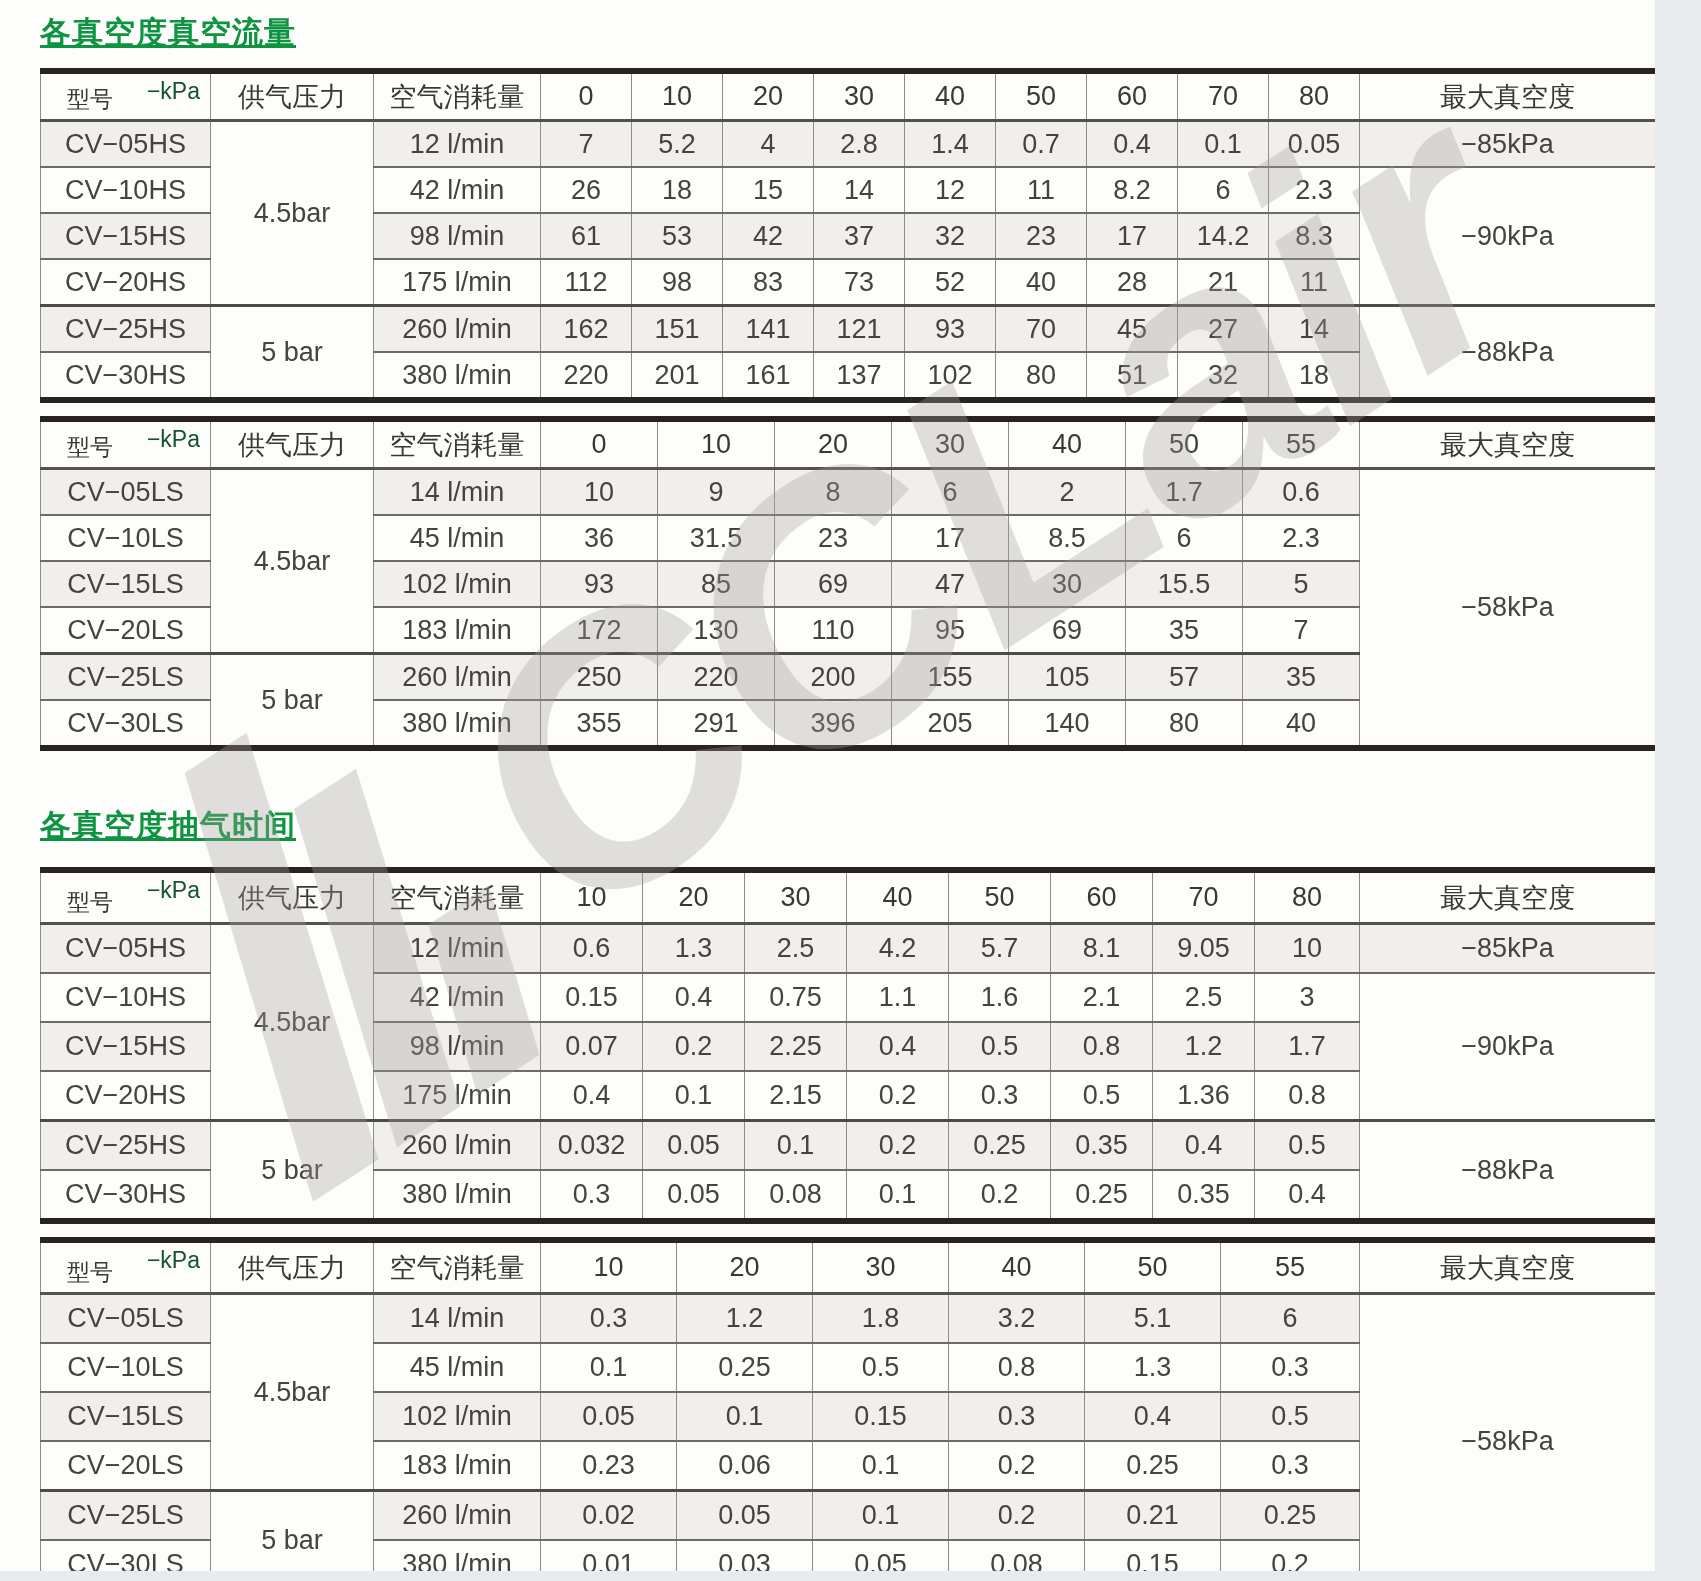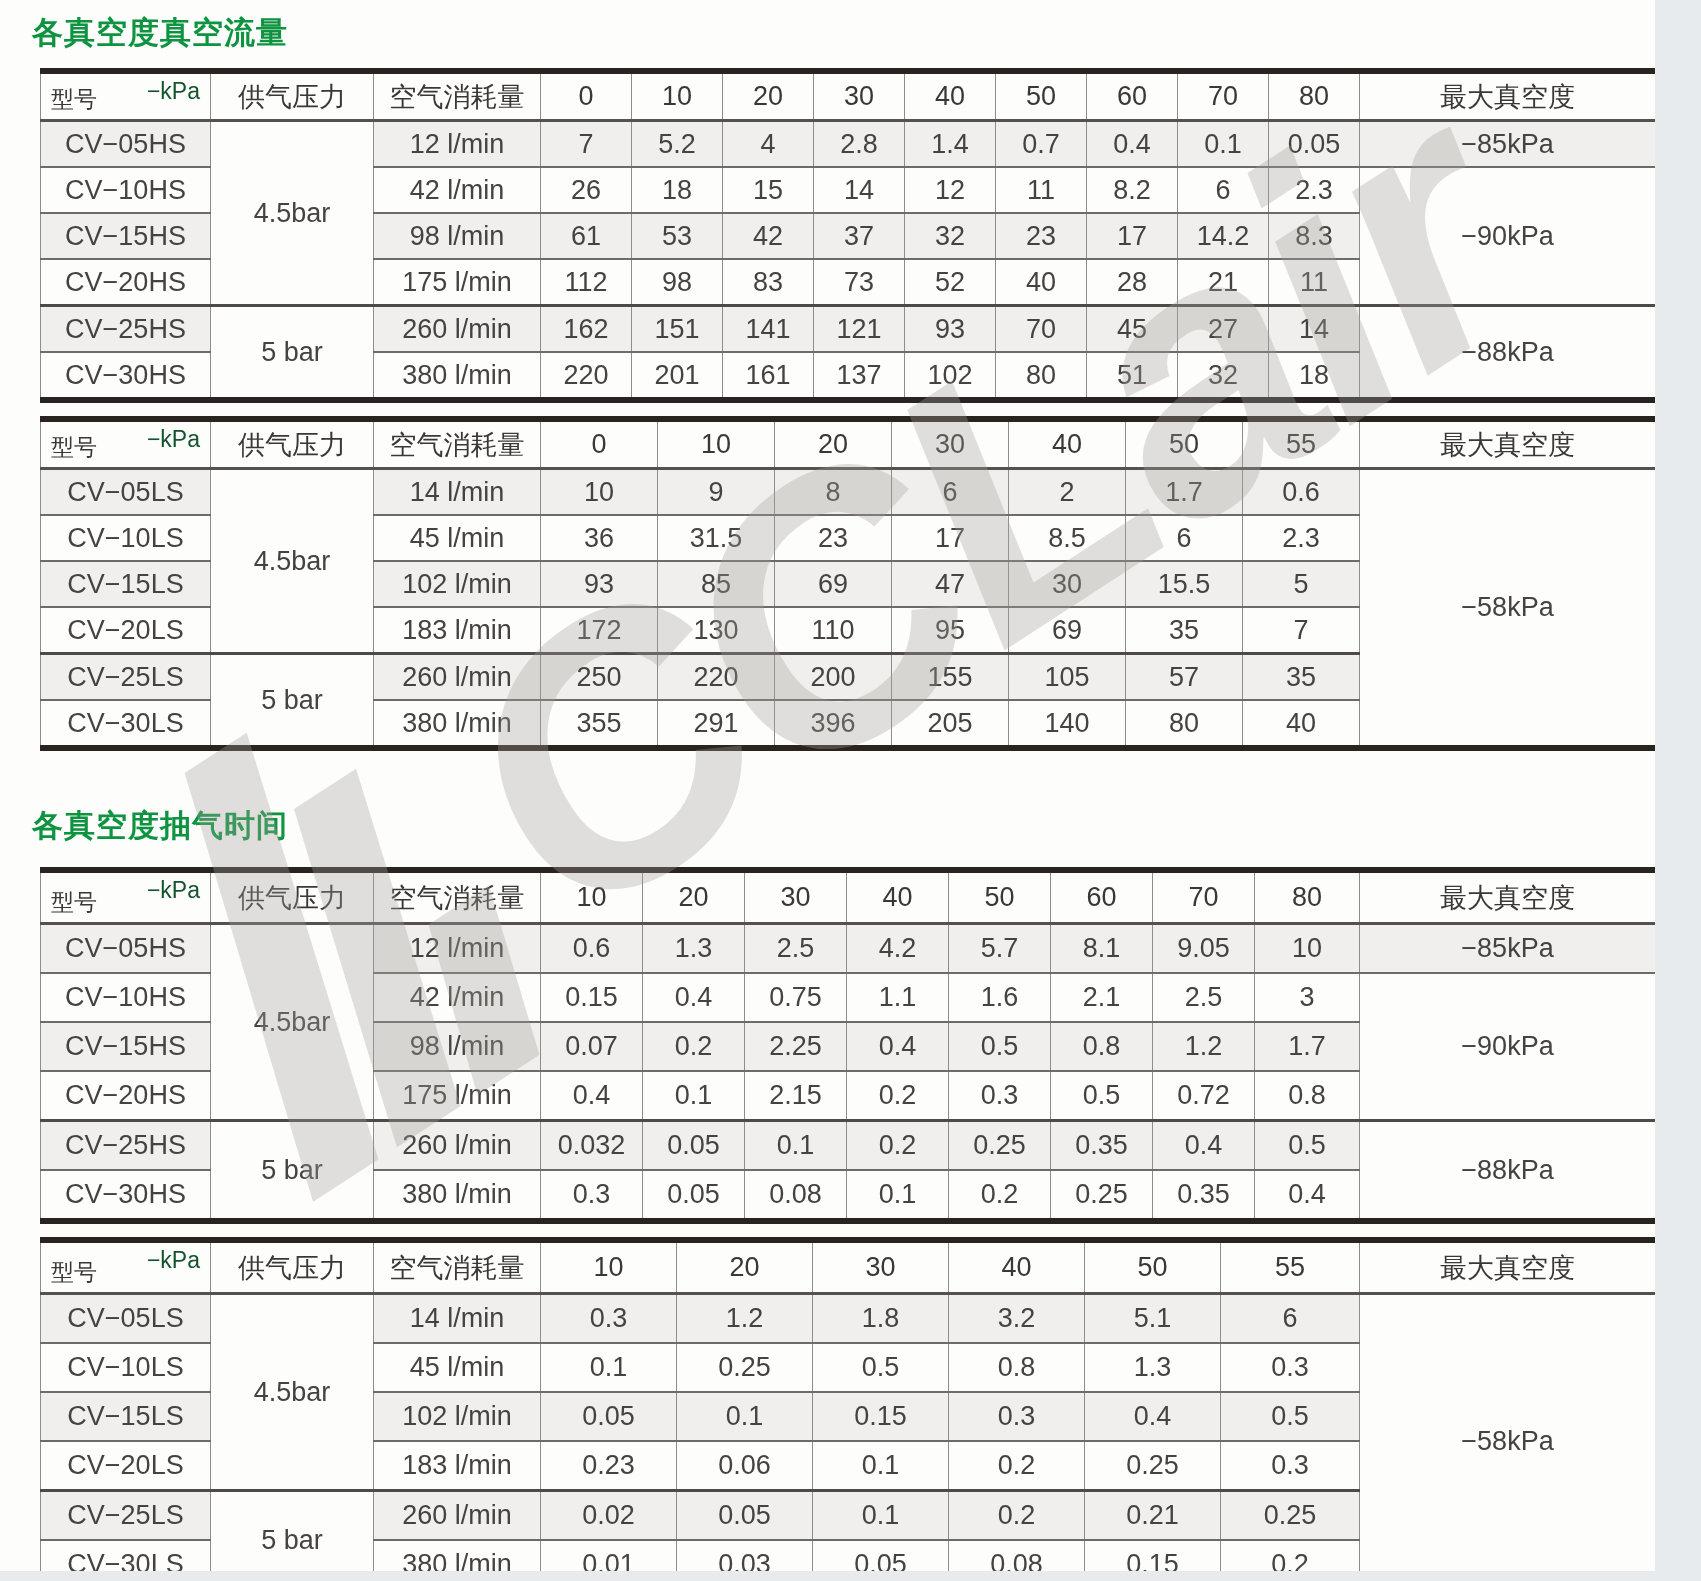--- a/index.html
+++ b/index.html
@@ -5,23 +5,23 @@
   html,body{margin:0;padding:0;}
   body{
     width:1701px;height:1581px;position:relative;overflow:hidden;
     background:#fdfdfc;
     font-family:"Liberation Sans", sans-serif;
     -webkit-font-smoothing:antialiased;
   }
   .page{position:relative;width:1701px;height:1581px;padding-top:6px;box-sizing:border-box;}
 
   .sec-title{
-    margin:8px 0 16px 32px;
+    margin:8px 0 16px 40px;
     font-size:31px;line-height:38px;font-weight:bold;
-    color:#0e9440;letter-spacing:1px;
+    color:#0e9440;letter-spacing:1px;text-decoration:underline;
   }
   .sec-title.second{margin-top:56px;margin-bottom:22px;}
 
   table.vtable{
     border-collapse:collapse;table-layout:fixed;
     width:1615px;margin-left:40px;margin-bottom:13px;
     background:#fdfdfc;
     border-top:6px solid #292420;border-bottom:6px solid #292420;
   }
   .vtable th,.vtable td{
@@ -42,21 +42,21 @@
   td.merged{background:#fdfdfc;}
   tr.g2 td{border-top:3px solid #4e4a46;}
 
   th.diag{
     position:relative;
     background-image:linear-gradient(to bottom right,
       transparent calc(50% - 1px), #6f6b67 calc(50% - 1px),
       #6f6b67 calc(50% + 1px), transparent calc(50% + 1px));
   }
   th.diag .diag-kpa{position:absolute;top:4px;right:10px;font-size:23px;color:#14532d;}
-  th.diag .diag-model{position:absolute;bottom:4px;left:10px;font-size:23px;color:#3a3734;}
+  th.diag .diag-model{position:absolute;bottom:4px;left:26px;font-size:23px;color:#3a3734;}
 
   .watermark{
     position:absolute;left:70px;top:130px;width:1520px;height:960px;
     display:flex;align-items:center;justify-content:center;gap:40px;
     transform:rotate(-33deg);
     opacity:0.32;z-index:5;pointer-events:none;
   }
   .watermark .wm-text{
     font-size:370px;font-weight:bold;font-style:italic;
     color:#a5a09a;letter-spacing:-10px;white-space:nowrap;
@@ -378,21 +378,21 @@
         </tr>
         <tr class="">
           <td>CV−20HS</td>
           <td>175 l/min</td>
           <td>0.4</td>
           <td>0.1</td>
           <td>2.15</td>
           <td>0.2</td>
           <td>0.3</td>
           <td>0.5</td>
-          <td>0.72</td>
+          <td>1.36</td>
           <td>0.8</td>
         </tr>
         <tr class="stripe g2">
           <td>CV−25HS</td>
           <td rowspan="2" class="merged">5 bar</td>
           <td>260 l/min</td>
           <td>0.032</td>
           <td>0.05</td>
           <td>0.1</td>
           <td>0.2</td>

